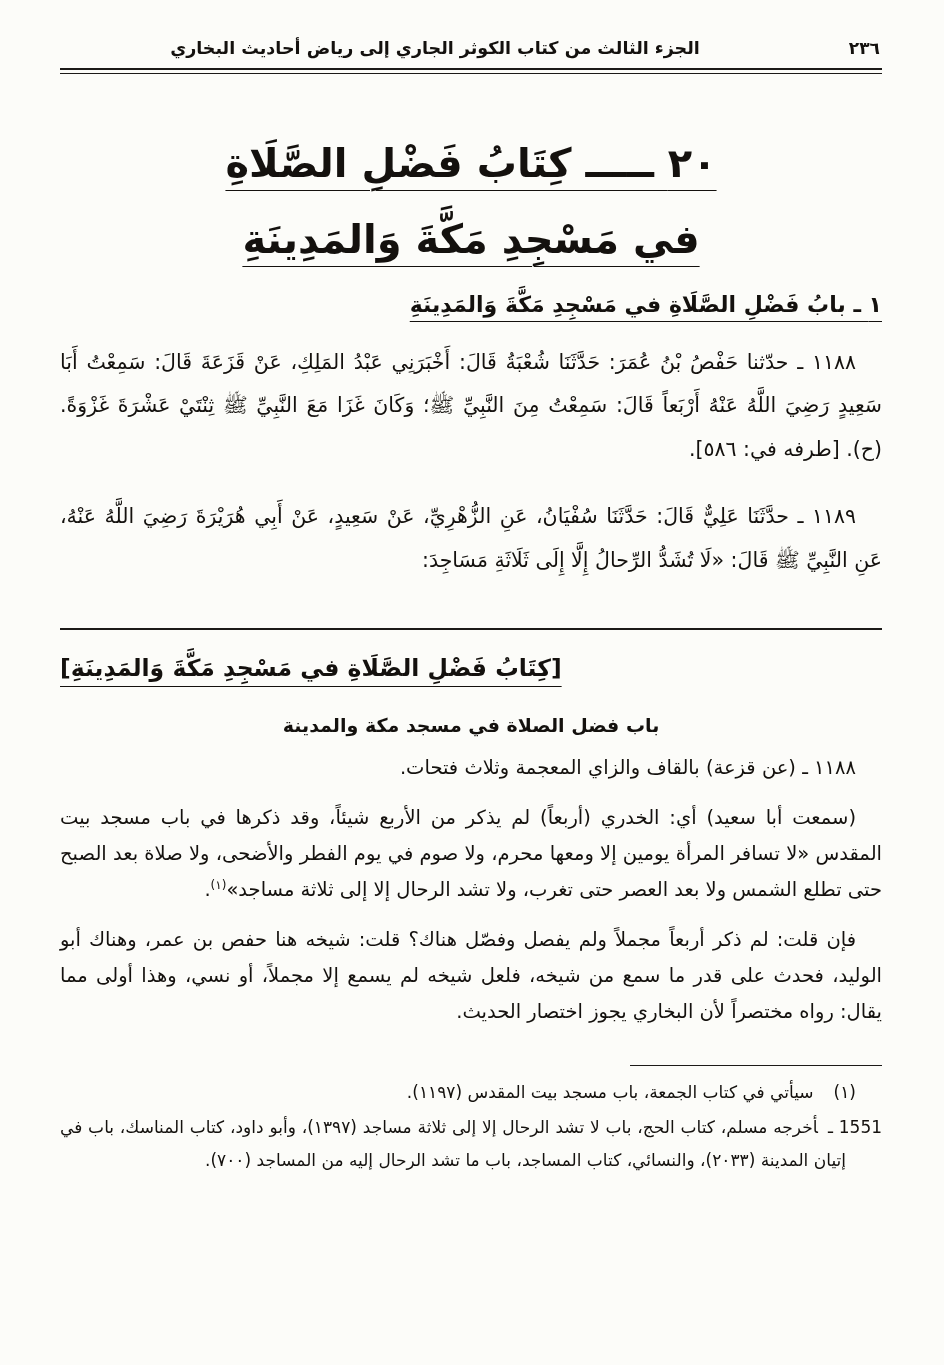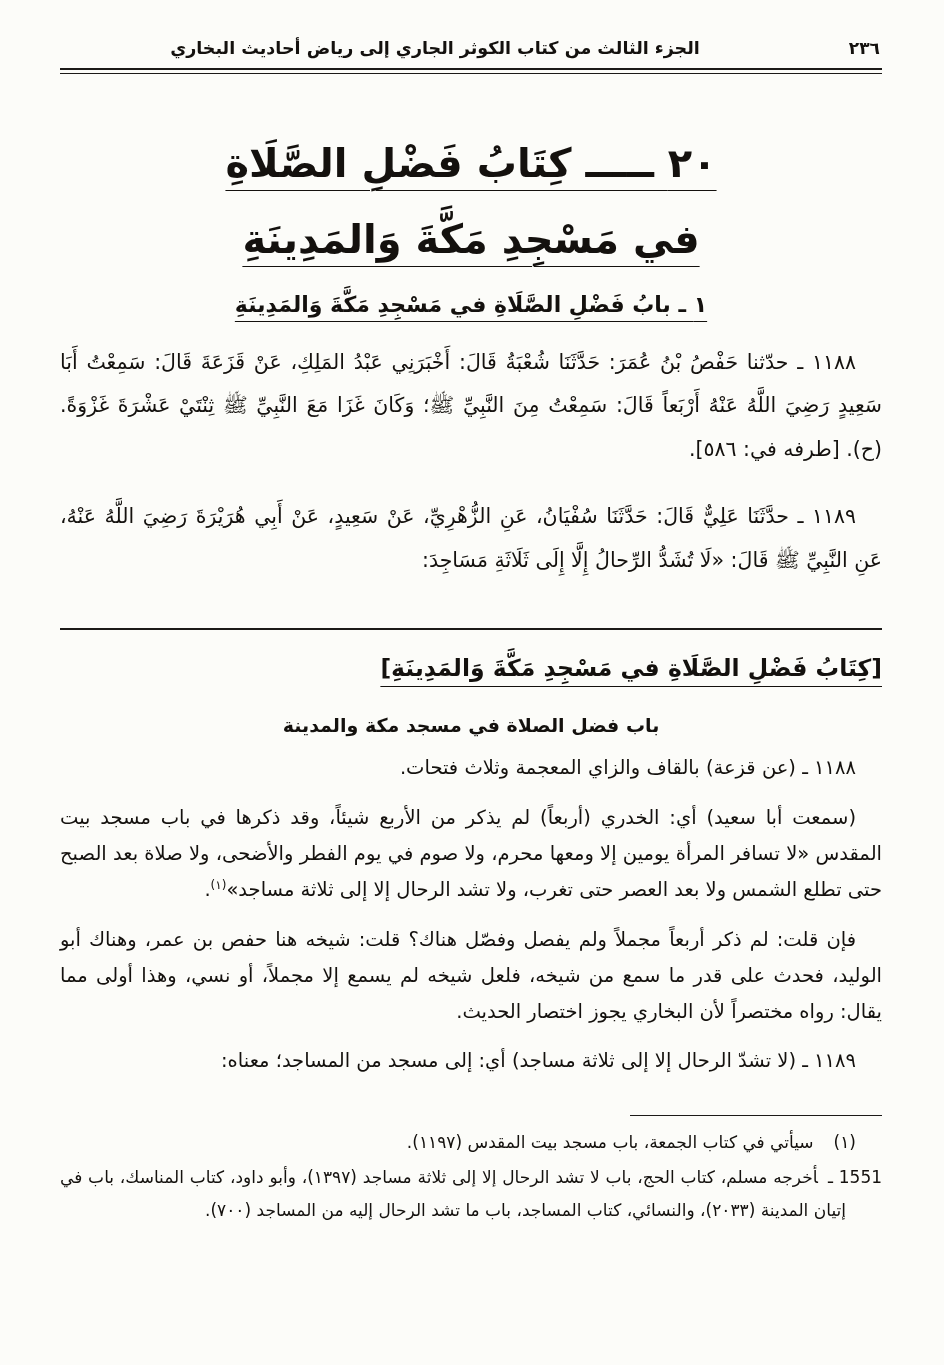--- a/index.html
+++ b/index.html
@@ -12,28 +12,28 @@
   .running-head{display:flex;align-items:baseline;padding:0 2px 10px 2px;font-weight:700;font-size:17.5px;}
   .page-number{min-width:72px;text-align:right;font-size:17px;}
   .head-title{flex:1;text-align:center;letter-spacing:.2px;}
   .double-rule{height:6px;border-top:2.5px solid #1c1a18;border-bottom:1.3px solid #1c1a18;}
   .kitab-title{margin:66px 0 0;text-align:center;font-size:40px;font-weight:700;}
   .kitab-title .title-line{
     display:block;margin-bottom:30px;
     text-decoration:underline;text-decoration-thickness:1.4px;text-underline-offset:13px;
   }
   .bab-heading{
-    margin:8px 0 12px;text-align:center;font-size:22px;font-weight:700;
+    margin:8px 0 12px;font-size:22px;font-weight:700;
     text-decoration:underline;text-decoration-thickness:1px;text-underline-offset:9px;
   }
   .matn-para{margin:24px 0 0;font-size:20.5px;line-height:2.12;text-align:justify;text-indent:26px;}
   .seg-bold{font-weight:400;}
   .section-rule{margin-top:46px;border-top:2px solid #1c1a18;}
   .sharh-title{
-    margin:24px 0 0;text-align:right;font-size:23.5px;font-weight:700;
+    margin:24px 0 0;text-align:left;font-size:23.5px;font-weight:700;
     text-decoration:underline;text-decoration-thickness:1.2px;text-underline-offset:10px;
   }
   .sharh-subtitle{margin:32px 0 0;text-align:center;font-size:19px;font-weight:700;}
   .sharh-para{margin:14px 0 0;font-size:19.5px;line-height:1.84;text-align:justify;text-indent:26px;}
   sup{font-size:12px;line-height:0;}
   .footnotes{margin-top:36px;font-size:17px;line-height:1.92;}
   .fn-rule{width:252px;border-top:1.5px solid #1c1a18;margin-bottom:10px;}
   .footnote{margin:0;text-align:justify;}
   .fn-1{padding-right:26px;}
   .fn-1 .fn-marker{margin-left:20px;}
@@ -62,21 +62,20 @@
   <p class="matn-para"><span class="seg-bold">١١٨٩ ـ حدَّثَنَا عَلِيٌّ </span><span>قَالَ: حَدَّثَنَا سُفْيَانُ، عَنِ الزُّهْرِيِّ، عَنْ سَعِيدٍ، عَنْ أَبِي هُرَيْرَةَ رَضِيَ اللَّهُ عَنْهُ، عَنِ النَّبِيِّ ﷺ قَالَ: «لَا تُشَدُّ الرِّحالُ إِلَّا إِلَى ثَلَاثَةِ مَسَاجِدَ:</span></p>
 
   <div class="section-rule"></div>
 
   <h2 class="sharh-title">[كِتَابُ فَضْلِ الصَّلَاةِ في مَسْجِدِ مَكَّةَ وَالمَدِينَةِ]</h2>
   <h3 class="sharh-subtitle">باب فضل الصلاة في مسجد مكة والمدينة</h3>
 
   <p class="sharh-para"><span class="seg-bold">١١٨٨ ـ (عن قزعة) </span><span>بالقاف والزاي المعجمة وثلاث فتحات.</span></p>
   <p class="sharh-para"><span class="seg-bold">(سمعت أبا سعيد) </span><span>أي: الخدري </span><span class="seg-bold">(أربعاً)</span><span> لم يذكر من الأربع شيئاً، وقد ذكرها في باب مسجد بيت المقدس «لا تسافر المرأة يومين إلا ومعها محرم، ولا صوم في يوم الفطر والأضحى، ولا صلاة بعد الصبح حتى تطلع الشمس ولا بعد العصر حتى تغرب، ولا تشد الرحال إلا إلى ثلاثة مساجد»</span><sup>(١)</sup><span>.</span></p>
   <p class="sharh-para"><span class="seg-bold">فإن قلت:</span><span> لم ذكر أربعاً مجملاً ولم يفصل وفصّل هناك؟ </span><span class="seg-bold">قلت:</span><span> شيخه هنا حفص بن عمر، وهناك أبو الوليد، فحدث على قدر ما سمع من شيخه، فلعل شيخه لم يسمع إلا مجملاً، أو نسي، وهذا أولى مما يقال: رواه مختصراً لأن البخاري يجوز اختصار الحديث.</span></p>
-  <p class="sharh-para"><span class="seg-bold">١١٨٩ ـ (لا تشدّ الرحال إلا إلى ثلاثة مساجد) </span><span>أي: إلى مسجد من المساجد؛ معناه:</span></p>
 
   <div class="footnotes">
     <div class="fn-rule"></div>
     <p class="footnote fn-1">
       <span class="fn-marker">(١)</span><span>سيأتي في كتاب الجمعة، باب مسجد بيت المقدس (١١٩٧).</span>
     </p>
     <p class="footnote fn-2">
       <span class="fn-marker">1551 ـ</span><span>أخرجه مسلم، كتاب الحج، باب لا تشد الرحال إلا إلى ثلاثة مساجد (١٣٩٧)، وأبو داود، كتاب المناسك، باب في إتيان المدينة (٢٠٣٣)، والنسائي، كتاب المساجد، باب ما تشد الرحال إليه من المساجد (٧٠٠).</span>
     </p>
   </div>

